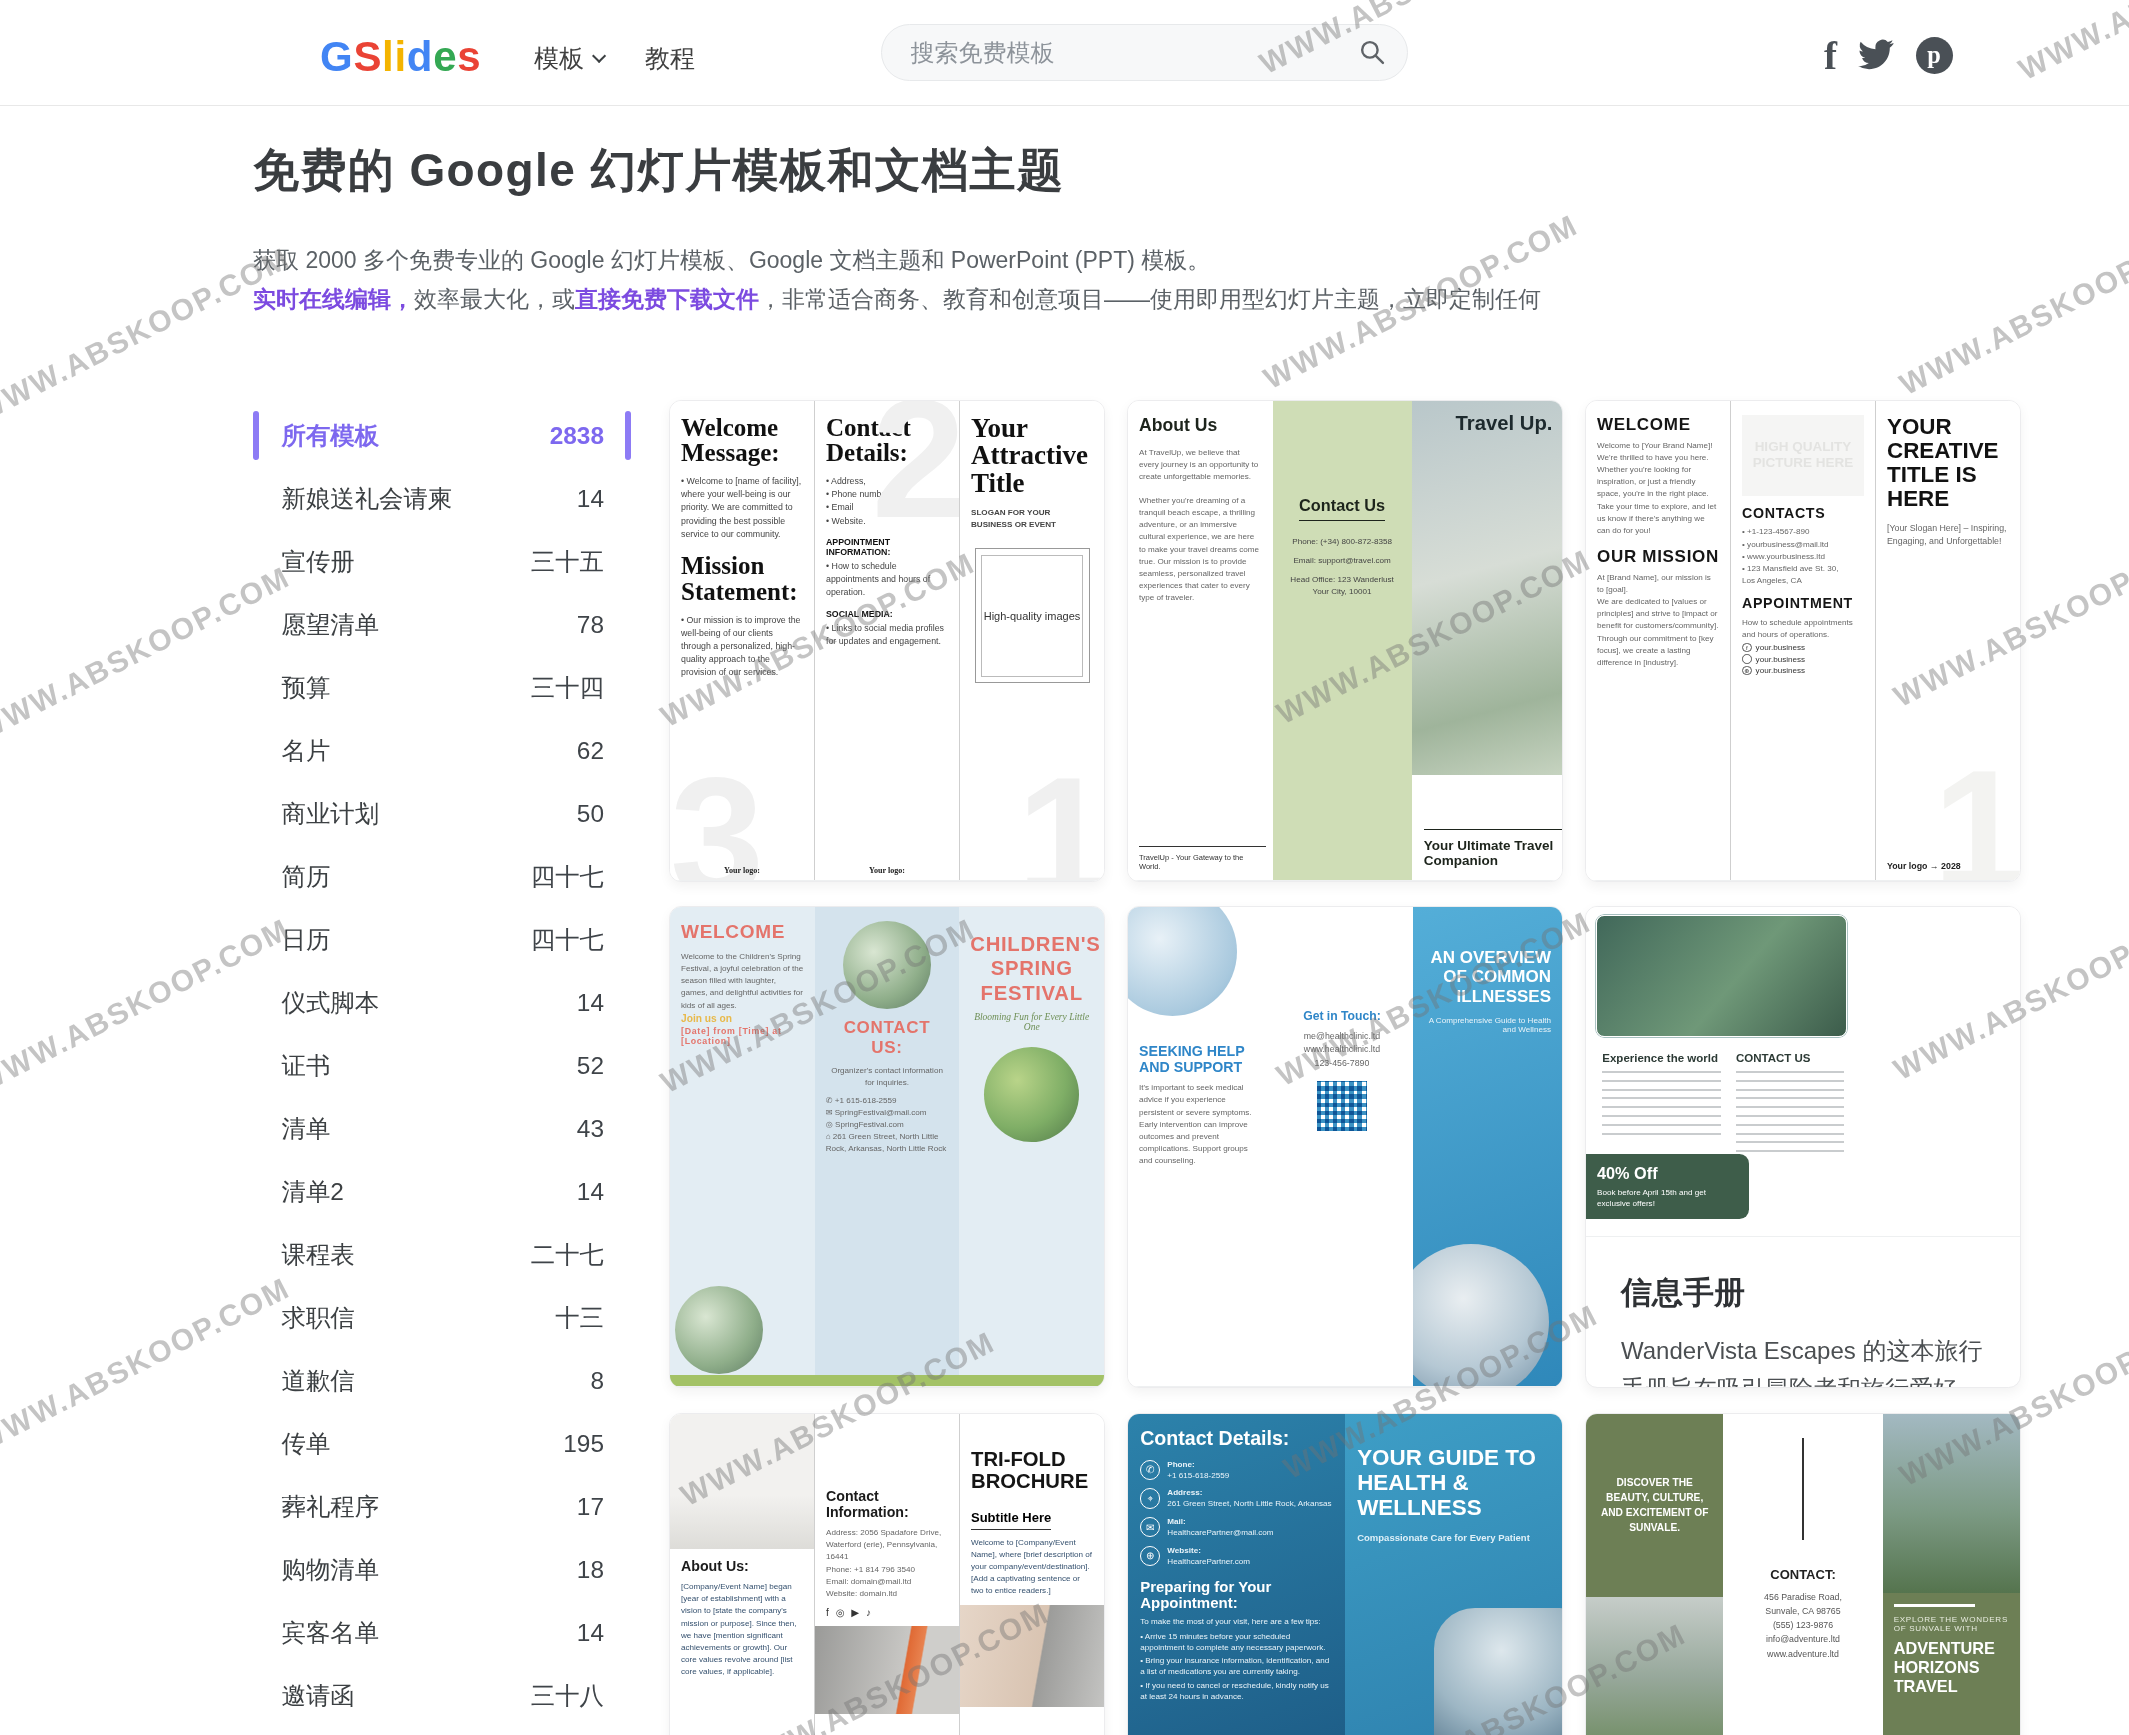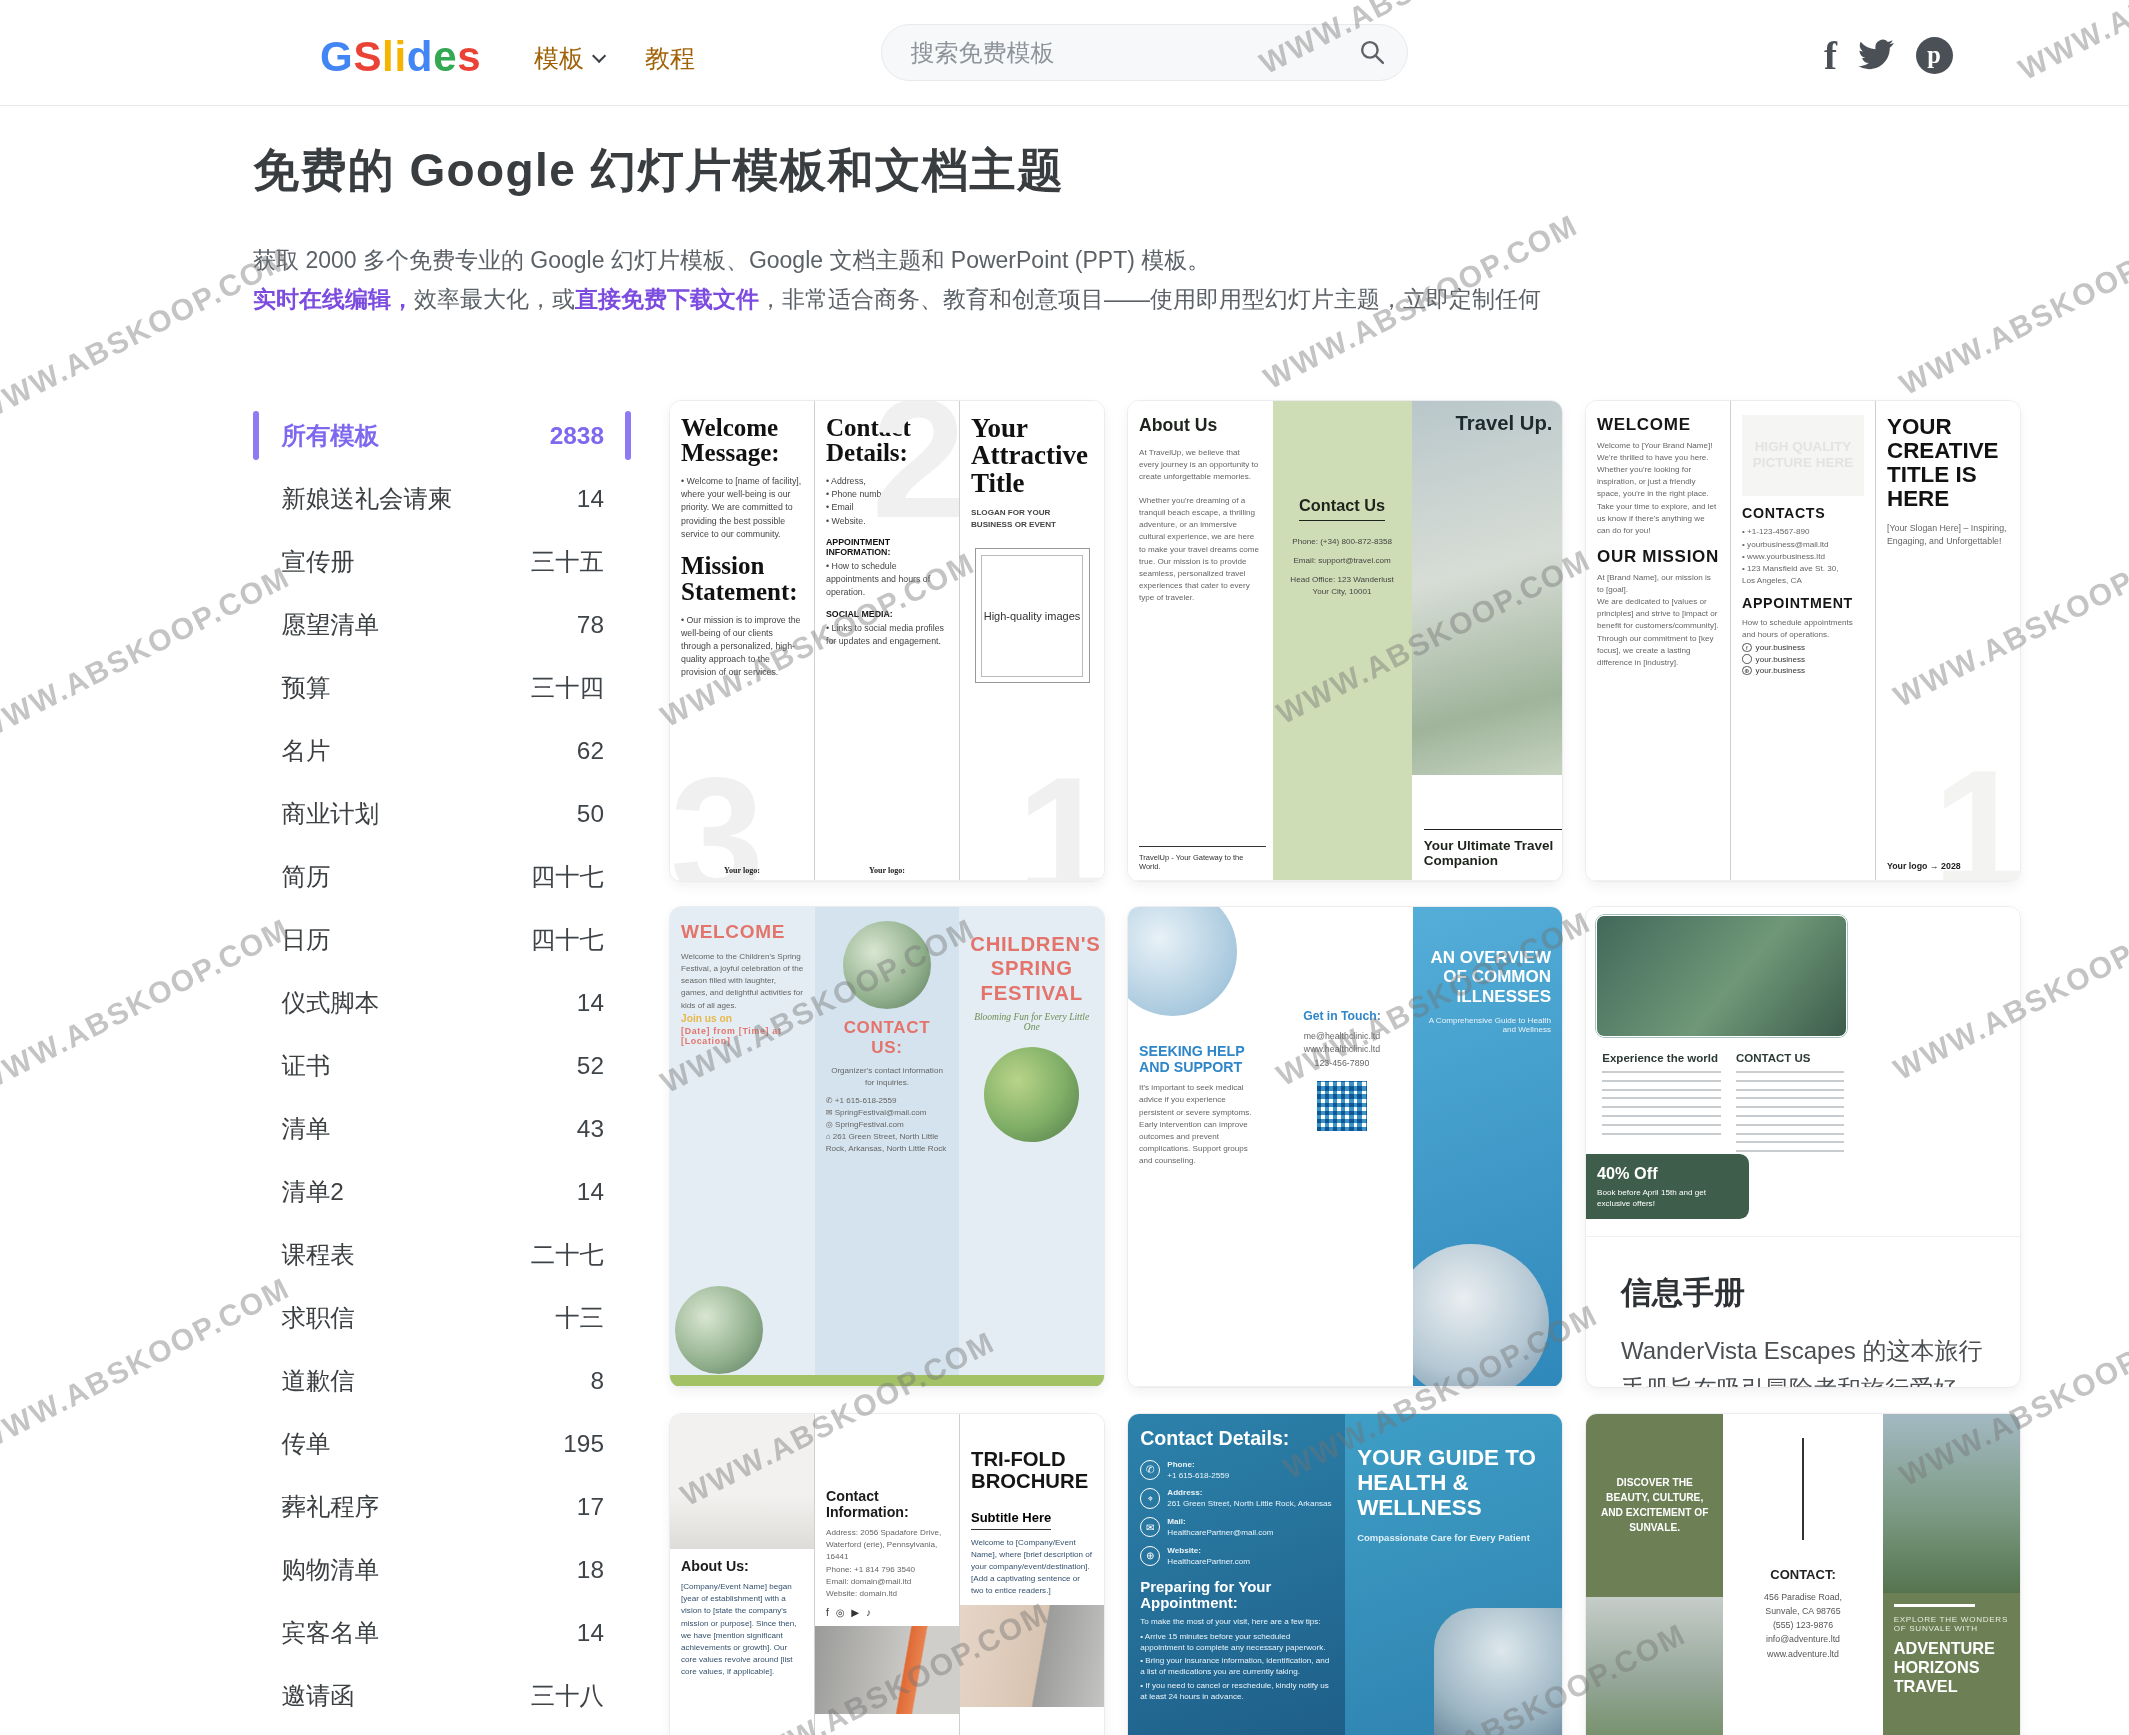--- a/index.html
+++ b/index.html
@@ -9,21 +9,21 @@
 
   
   .wm{position:absolute;transform:rotate(-27deg);font-size:30px;font-weight:700;
       color:rgba(115,115,115,.42);letter-spacing:2px;white-space:nowrap;z-index:60;pointer-events:none}
 
   
   .hdr{position:absolute;left:0;top:0;width:2129px;height:106px;background:#fff;border-bottom:1.4px solid #e8e8e8;z-index:5}
   .logo{position:absolute;left:320px;top:33px;font-size:42px;font-weight:800;letter-spacing:0.7px}
   .logo .c0{color:#4285F4}.logo .c1{color:#EA4335}.logo .c2{color:#F4B400}.logo .c3{color:#F4B400}
   .logo .c4{color:#4285F4}.logo .c5{color:#34A853}.logo .c6{color:#EA4335}
-  .navitem{position:absolute;top:42px;font-size:25px;color:#a16207;cursor:pointer;display:flex;align-items:center}
+  .navitem{position:absolute;top:42px;font-size:25px;color:#404040;cursor:pointer;display:flex;align-items:center}
   .nav-templates{left:534px}.nav-tutorials{left:645px}
   .chev{display:inline-block;width:10.2px;height:10.2px;border-right:2.7px solid #3c4043;border-bottom:2.7px solid #3c4043;
         transform:rotate(45deg);margin-left:9.5px;margin-top:-5.4px}
   .search{position:absolute;left:881px;top:24.4px;width:527px;height:57px;border-radius:31px;
           background:#f7f8f9;border:1.4px solid #e7e9eb;display:flex;align-items:center}
   .search input{flex:1;border:none;outline:none;background:transparent;font-size:24px;color:#444;
           padding-left:28.5px;font-family:"Liberation Sans",sans-serif}
   .search input::placeholder{color:#8d939a}
   .sico{margin-right:20.3px;flex:0 0 auto}
   .socials{position:absolute;left:1824px;top:35px;display:flex;gap:20.3px;align-items:center}

